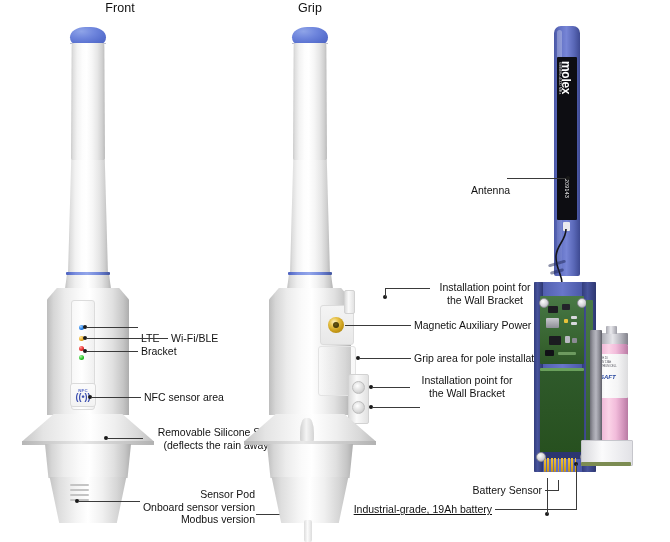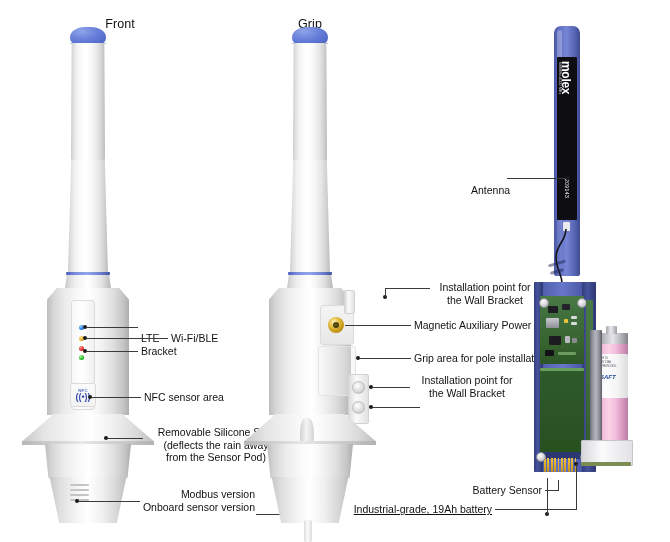--- a/index.html
+++ b/index.html
@@ -9,21 +9,20 @@
     font-family:"Liberation Sans", sans-serif;
     color:#1a1a1a;overflow:hidden;position:relative;
   }
   .stage{position:absolute;inset:0;}
   .abs{position:absolute;}
 
   
   .view-title{
     font-size:12.5px;color:#111;text-align:center;white-space:nowrap;
     letter-spacing:.1px;
-    margin-top:16px;
   }
 
   
   .lbl{font-size:10.5px;color:#111;white-space:nowrap;line-height:12.6px;}
   .lbl.r{text-align:right;}
   .lbl.c{text-align:center;}
 
   
   .ln{position:absolute;background:#3a3a3a;height:1px;}
   .vn{position:absolute;background:#3a3a3a;width:1px;}
@@ -255,30 +254,30 @@
 
   <div class="dot" style="left:88px;top:395px;"></div>
   <div class="ln" style="left:91px;top:397px;width:50px;"></div>
   <div class="abs lbl" style="left:144px;top:391px;">NFC sensor area</div>
 
   <div class="dot" style="left:104px;top:436px;"></div>
   <div class="ln" style="left:107px;top:438px;width:36px;"></div>
   <div class="abs lbl c" style="left:142px;top:426px;width:148px;">
     <div>Removable Silicone Skirt</div>
     <div>(deflects the rain away</div>
-    <div>from the Sensor Pod)</div>
   </div>
   <div class="ln" style="left:288px;top:438px;width:30px;"></div>
   <div class="dot" style="left:316px;top:436px;"></div>
 
   <div class="dot" style="left:75px;top:499px;"></div>
   <div class="ln" style="left:78px;top:501px;width:62px;"></div>
   <div class="abs lbl r" style="left:58px;top:488px;width:197px;">
+    <div>Sensor Pod</div>
+    <div>Onboard sensor version</div>
     <div>Modbus version</div>
-    <div>Onboard sensor version</div>
   </div>
   <div class="ln" style="left:256px;top:514px;width:52px;"></div>
   <div class="dot" style="left:306px;top:512px;"></div>
 
   <div class="abs" style="left:0;top:0;width:440px;height:542px;">
 
     <div class="cap" style="left:292px;top:27px;width:36px;height:17px;"></div>
     <div class="cap-seam" style="left:292px;top:43px;width:36px;"></div>
     <div class="radome" style="left:293px;top:43px;width:34px;height:118px;
                 clip-path:polygon(2% 0,98% 0,100% 100%,0% 100%);"></div>

